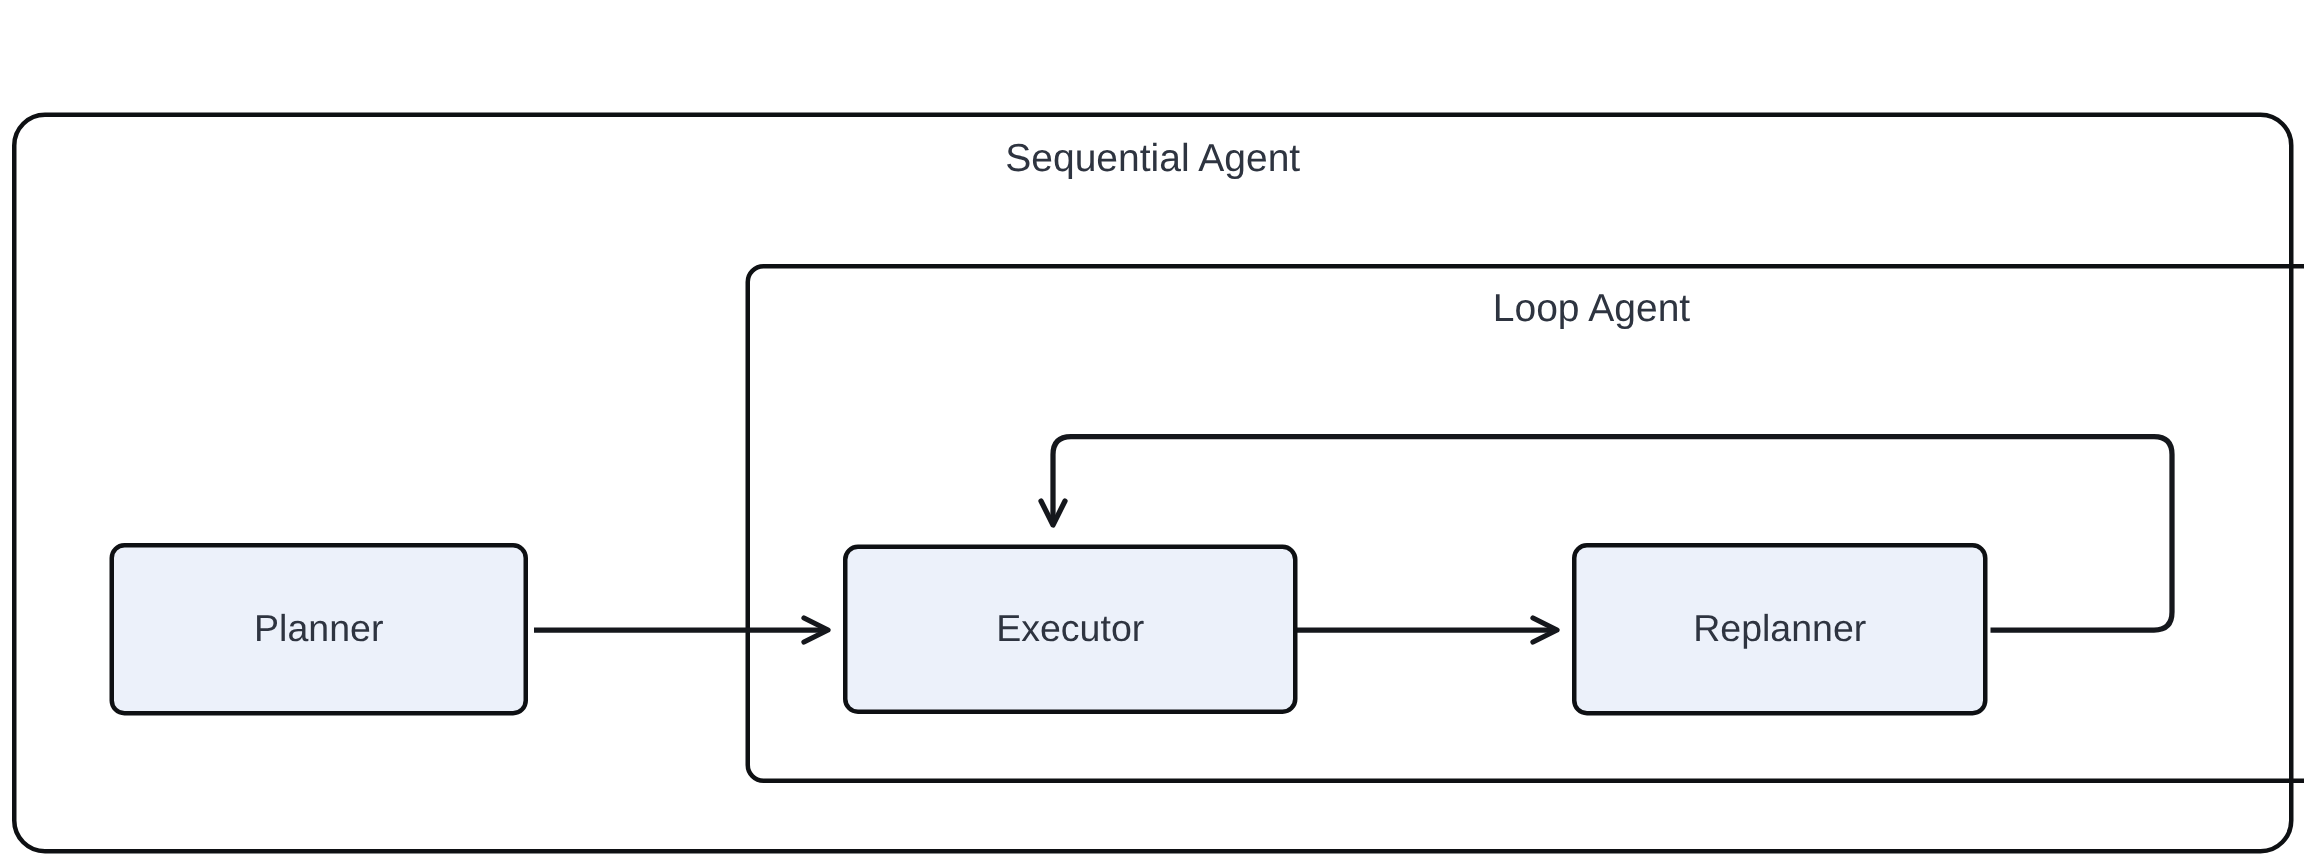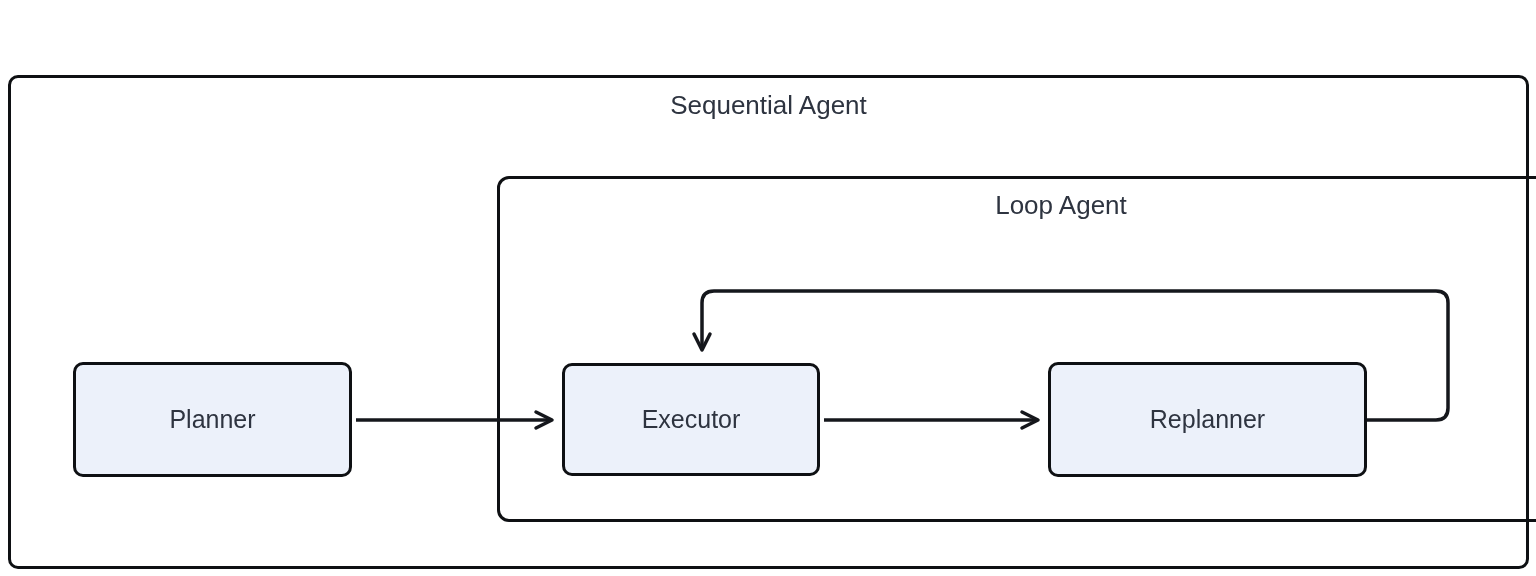--- a/index.html
+++ b/index.html
@@ -28,21 +28,21 @@
     position: absolute;
     border: 3px solid #0E1013;
     background: transparent;
     box-sizing: border-box;
   }
   #seq-box {
     left: 8px;
     top: 75px;
     width: 1521px;
     height: 494px;
-    border-radius: 10px;
+    border-radius: 22px;
   }
   #loop-box {
     left: 497px;
     top: 176px;
     width: 1128px;
     height: 346px;
     border-radius: 12px;
   }
   .container-label {
     position: absolute;
@@ -60,22 +60,22 @@
     border: 3.5px solid #0E1013;
     border-radius: 10px;
     box-sizing: border-box;
     display: flex;
     align-items: center;
     justify-content: center;
     font-size: 25px;
     white-space: nowrap;
   }
   #node-planner   { left: 73px;   top: 362px; width: 279px; height: 115px; }
-  #node-executor  { left: 562px;  top: 363px; width: 258px; height: 113px; }
-  #node-replanner { left: 1048px; top: 362px; width: 319px; height: 115px; }
+  #node-executor  { left: 562px;  top: 363px; width: 303px; height: 113px; }
+  #node-replanner { left: 1048px; top: 362px; width: 277px; height: 115px; }
   #edge-layer {
     position: absolute;
     left: 0;
     top: 0;
     width: 1536px;
     height: 576px;
     pointer-events: none;
   }
   #edge-layer path {
     fill: none;

